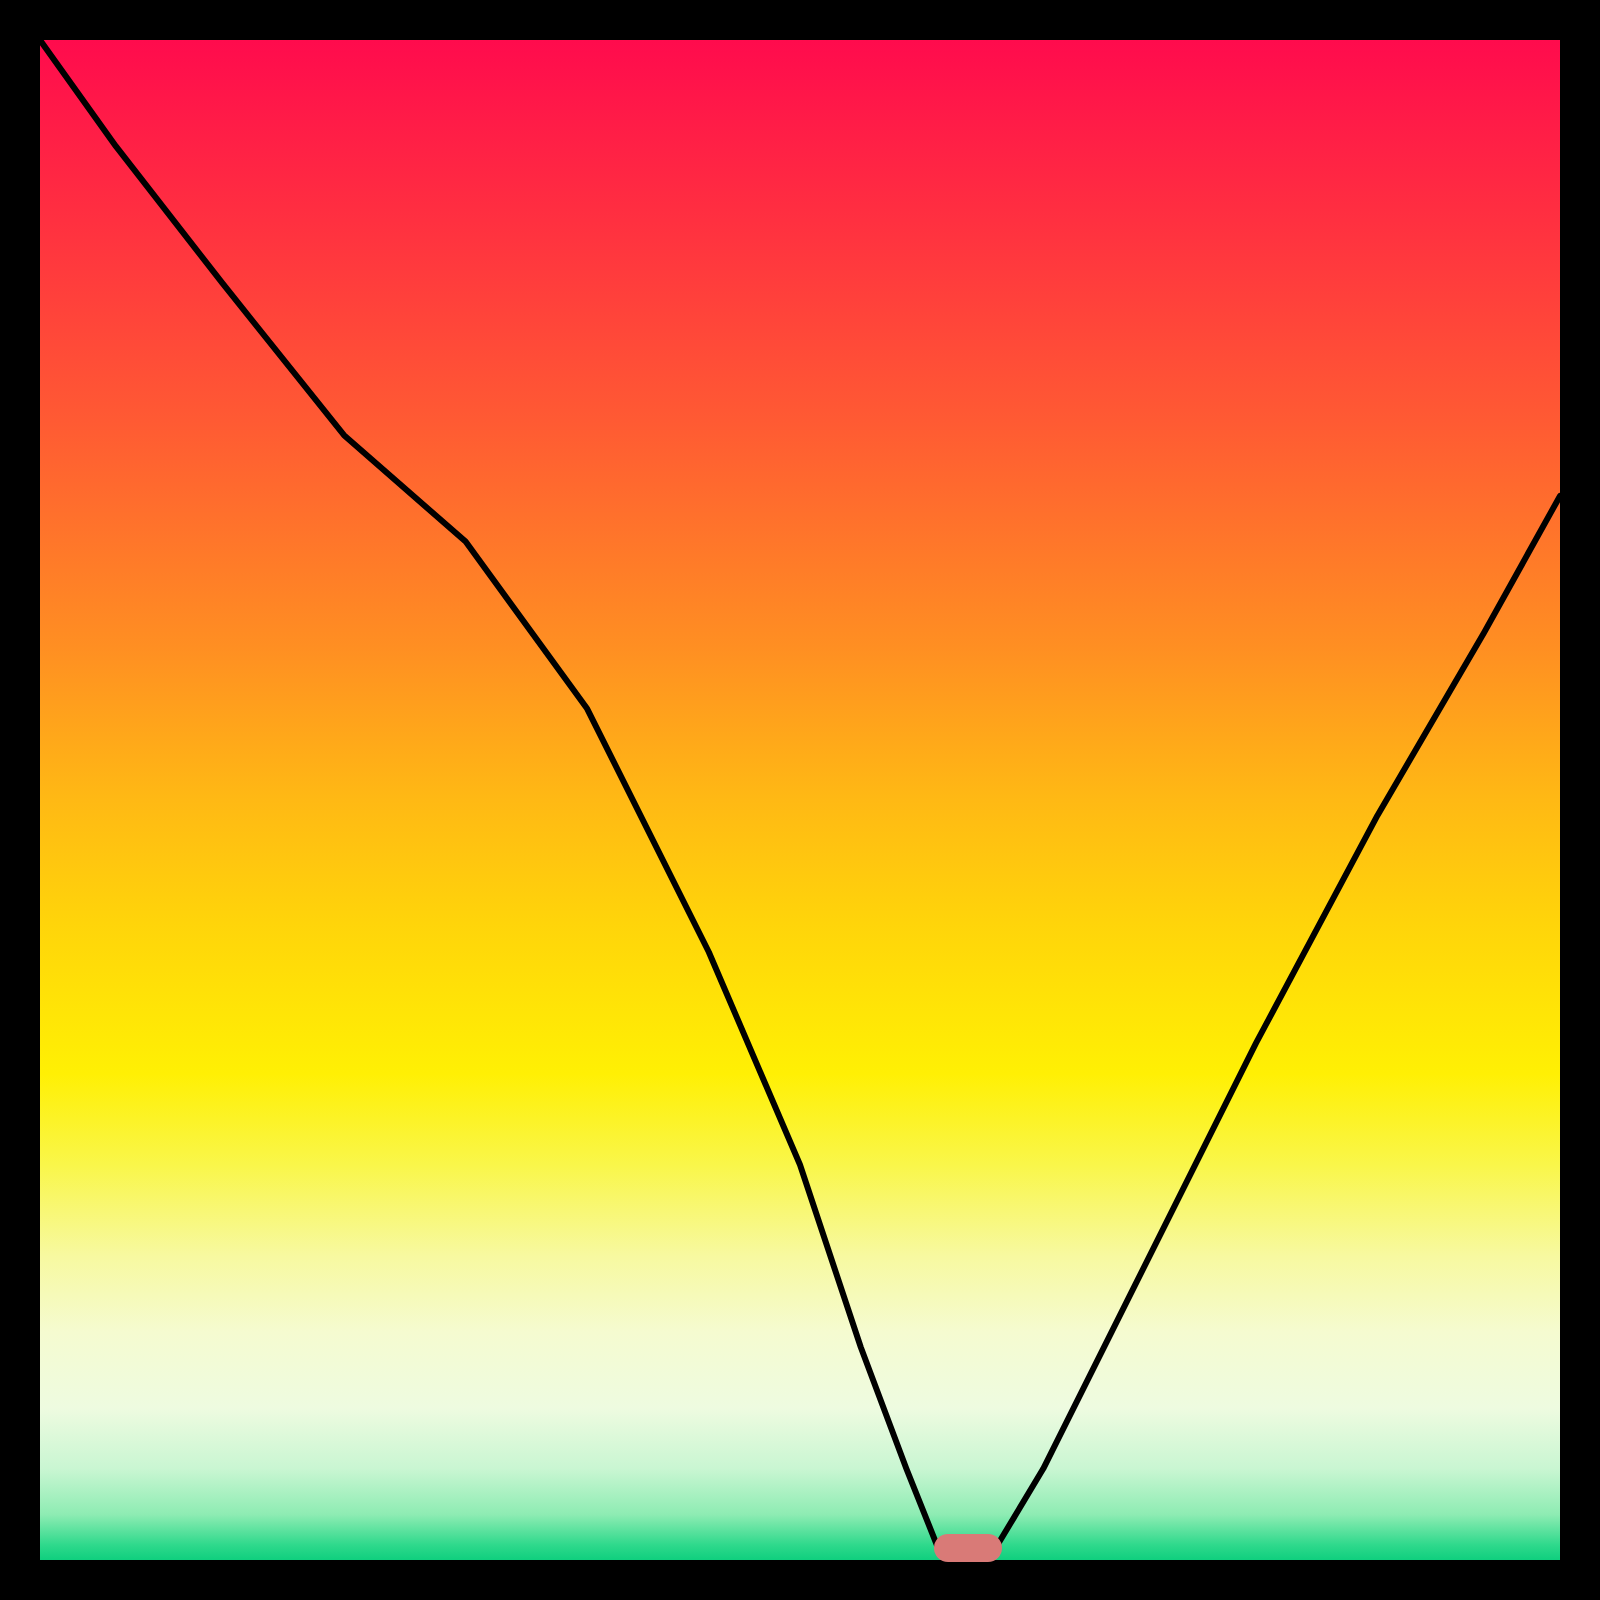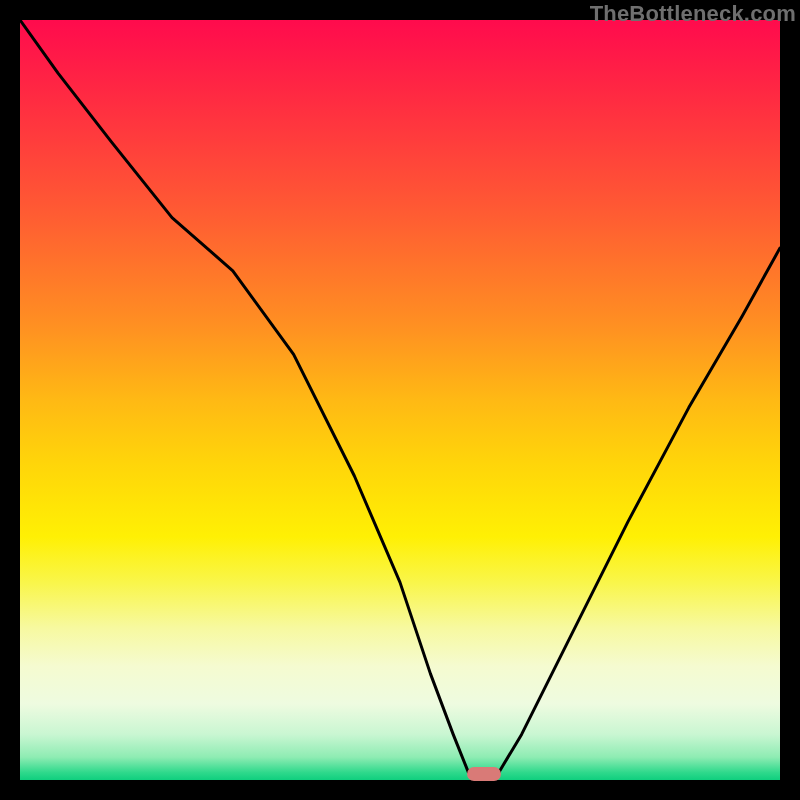--- a/index.html
+++ b/index.html
@@ -83,14 +83,13 @@
   <div class="plot-area">
     <div class="gradient"></div>
 
     <svg class="curve" viewBox="0 0 760 760" preserveAspectRatio="none">
       <path d="M 0.0 0.0 Q 19.0 26.6 38.0 53.2 Q 64.6 87.4 91.2 121.6 Q 121.6 159.6 152.0 197.6 Q 182.4 224.2 212.8 250.8 Q 243.2 292.6 273.6 334.4 Q 304.0 395.2 334.4 456.0 Q 357.2 509.2 380.0 562.4 Q 395.2 608.0 410.4 653.6 Q 421.8 684.0 433.2 714.4 Q 440.8 733.4 448.4 752.4 Q 456.0 756.2 463.6 760.0 Q 471.2 756.2 478.8 752.4 Q 490.2 733.4 501.6 714.4 Q 524.4 668.8 547.2 623.2 Q 577.6 562.4 608.0 501.6 Q 638.4 444.6 668.8 387.6 Q 695.4 342.0 722.0 296.4 Q 741.0 262.2 760.0 228.0 " fill="none" stroke="#000" stroke-width="3" stroke-linejoin="round" stroke-linecap="round"></path>
     </svg>
 
     <div class="marker" style="left: 463.6px; top: 753.92px;"></div>
   </div>
 
-  <div class="watermark">TheBottleneck.com</div>
 </div>
 
 </body></html>

